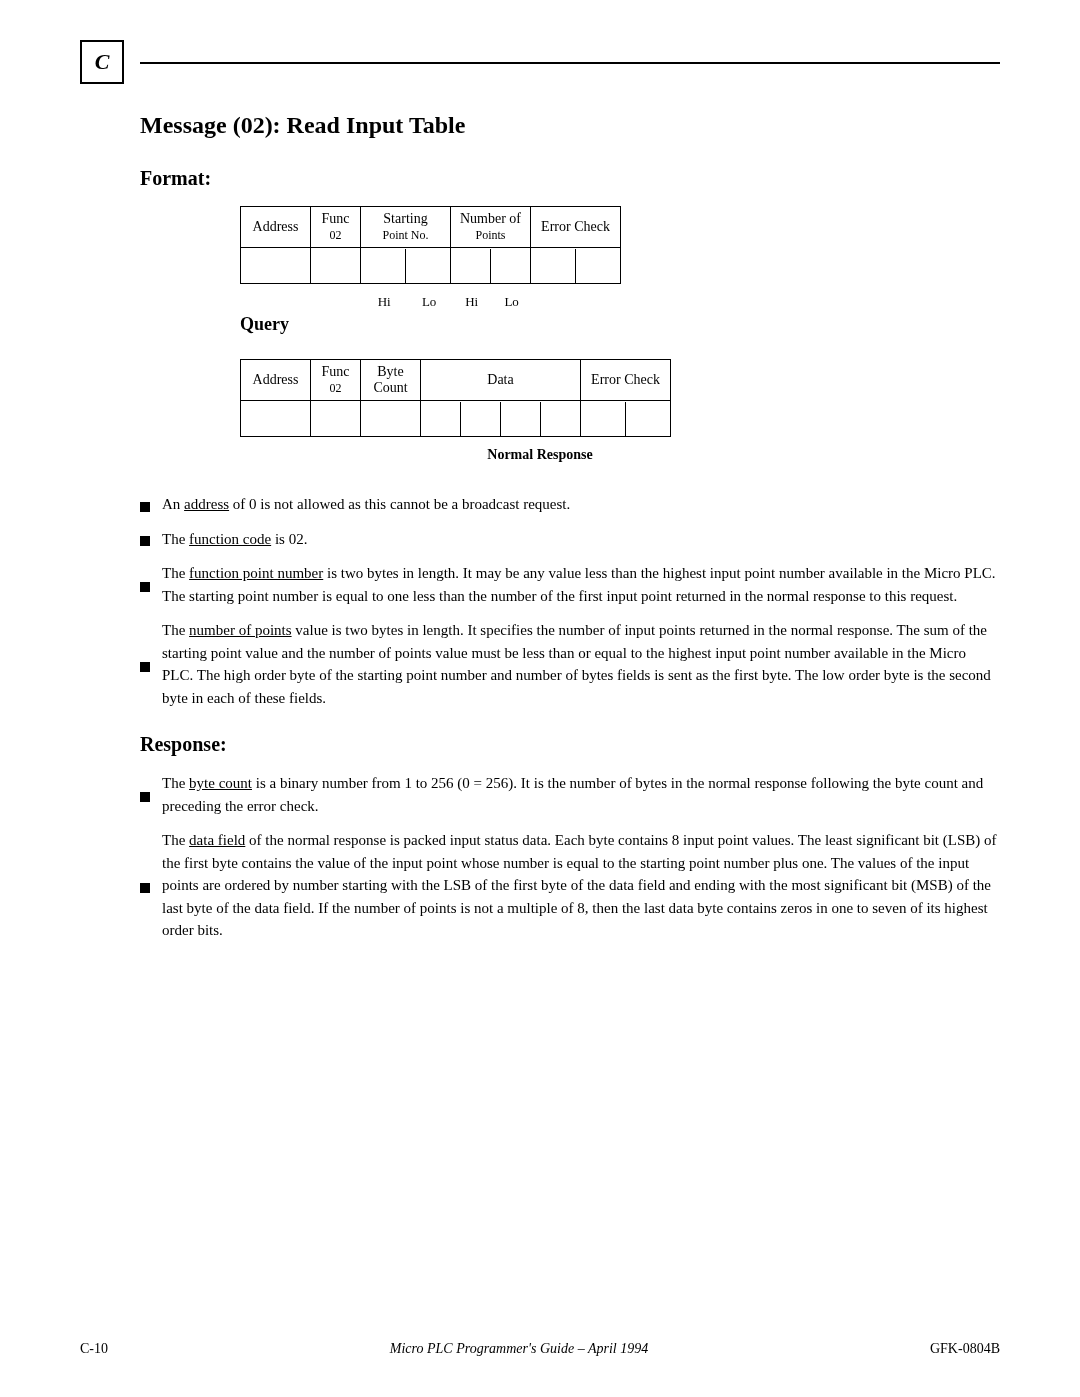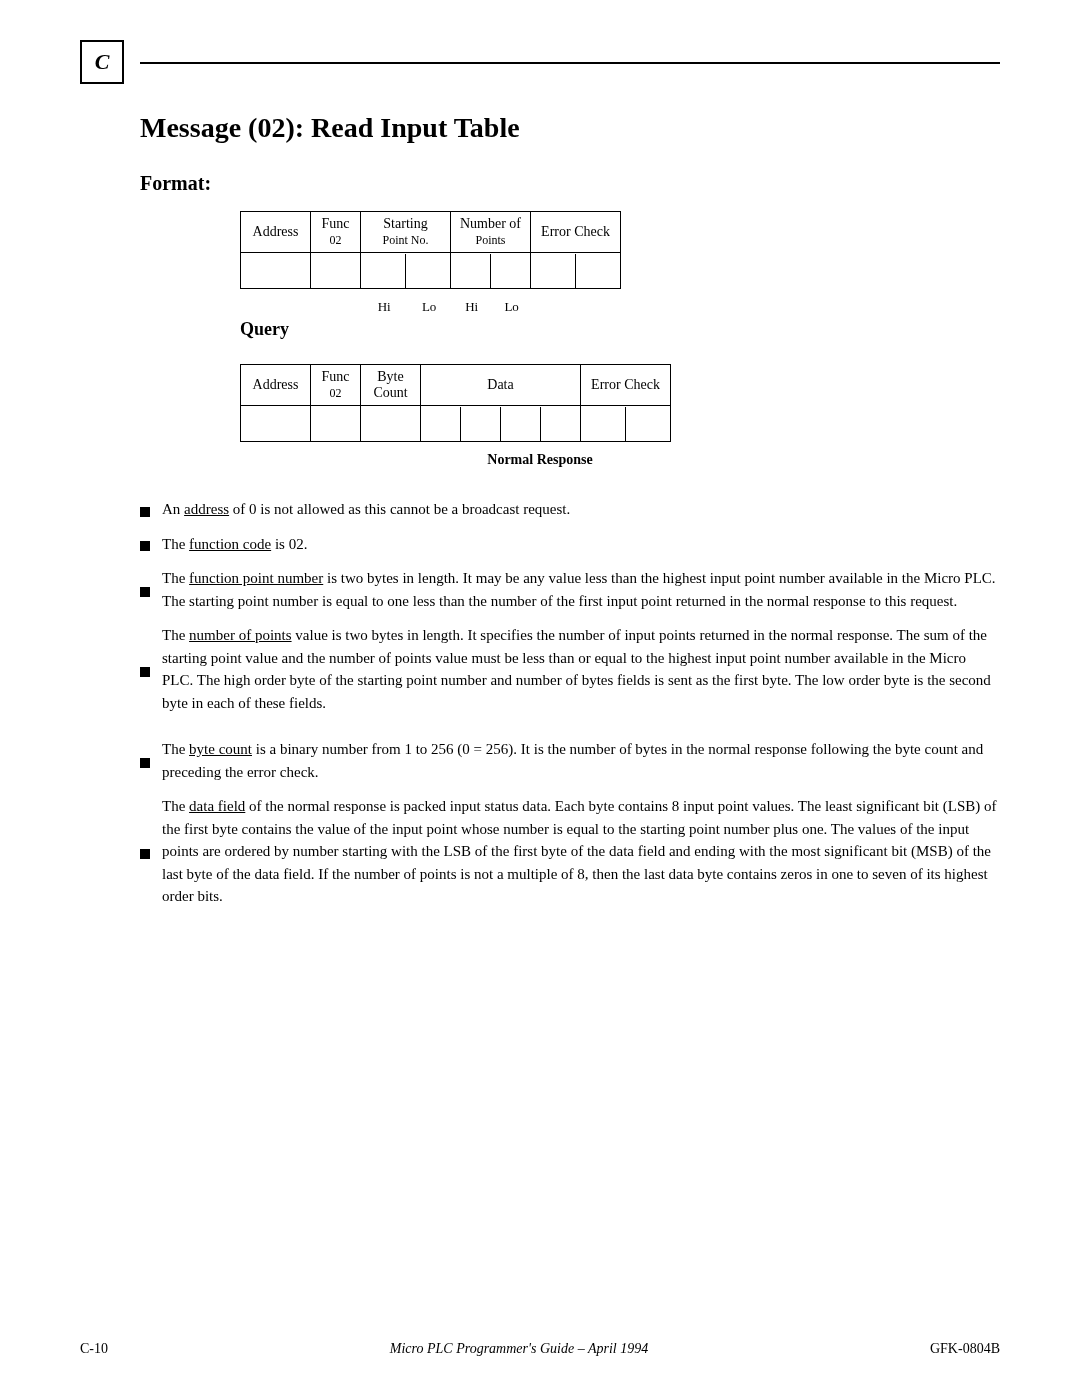--- a/index.html
+++ b/index.html
@@ -44,21 +44,21 @@
 
     .header-rule {
       border: none;
       border-top: 2px solid #000;
       width: 100%;
       margin-top: 22px;
     }
 
     
     .page-title {
-      font-size: 28px;
+      font-size: 24px;
       font-weight: bold;
       margin-top: 28px;
       margin-bottom: 28px;
       margin-left: 60px;
     }
 
     
     .section-heading {
       font-size: 20px;
       font-weight: bold;
@@ -318,20 +318,21 @@
       <li>
         <div class="bullet-square"></div>
         <span class="bullet-text">
           The <span class="underline">number of points</span> value is two bytes in length.  It specifies the number of input points returned in the normal response.  The sum of the starting point value and the number of points value must be less than or equal to the highest input point number available in the Micro PLC.  The high order byte of the starting point number and number of bytes fields is sent as the first byte.  The low order byte is the second byte in each of these fields.
         </span>
       </li>
     </ul>
   </div>
 
   <div class="response-section">
+    <div class="section-heading">Response:</div>
     <ul class="bullet-list">
       <li>
         <div class="bullet-square"></div>
         <span class="bullet-text">
           The <span class="underline">byte count</span> is a binary number from 1 to 256 (0 = 256).  It is the number of bytes in the normal response following the byte count and preceding the error check.
         </span>
       </li>
       <li>
         <div class="bullet-square"></div>
         <span class="bullet-text">

